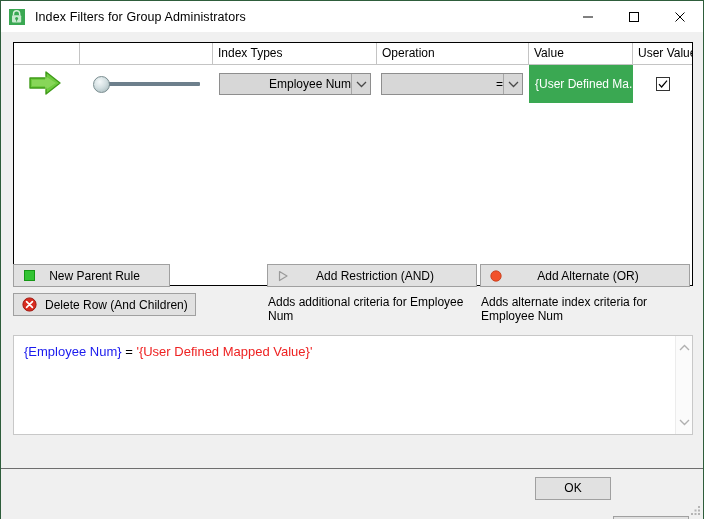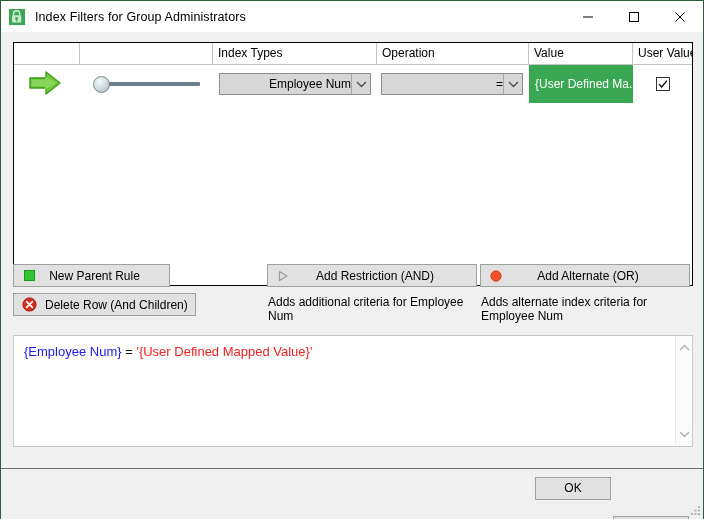--- a/index.html
+++ b/index.html
@@ -264,21 +264,21 @@
   }
   #desc-restrict { left: 267px; top: 263px; }
   #desc-alt      { left: 480px; top: 263px; }
 
   
   #expr-box {
     position: absolute;
     left: 12px;
     top: 303px;
     width: 680px;
-    height: 112px;
+    height: 100px;
     background: #ffffff;
     border: 1px solid #c8c8c8;
     box-sizing: border-box;
     display: flex;
   }
   #expr-content {
     flex: 1 1 auto;
     padding: 8px 8px 0 10px;
     font-size: 13px;
     line-height: 16px;

